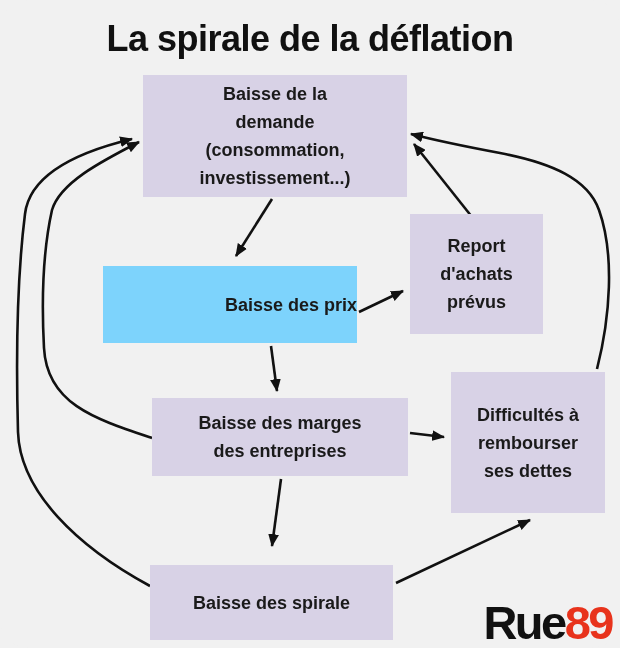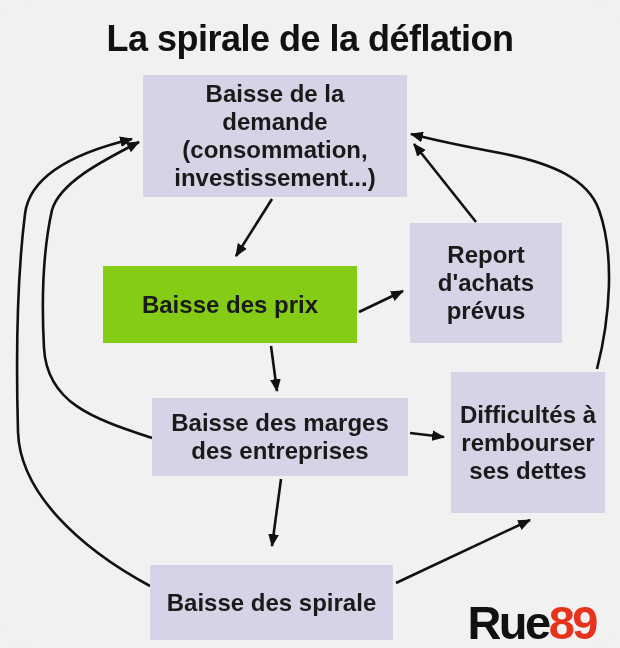--- a/index.html
+++ b/index.html
@@ -31,37 +31,37 @@
     position: absolute;
     left: 0; top: 0;
     width: 620px; height: 648px;
   }
   .node {
     position: absolute;
     display: flex;
     align-items: center;
     justify-content: center;
     text-align: center;
-    font-size: 24px;
+    font-size: 18px;
     font-weight: bold;
     line-height: 28px;
     color: #1a1a1a;
   }
   .node-label { white-space: pre-line; }
   .node.purple { background: #d8d2e6; }
-  .node.yellow { background: #84cc16; }
+  .node.yellow { background: #7dd3fc; justify-content: flex-end; }
   .node-demande     { left: 143px; top: 75px;  width: 264px; height: 122px; }
   .node-prix        { left: 103px; top: 266px; width: 254px; height: 77px;  }
-  .node-report      { left: 410px; top: 223px; width: 152px; height: 120px; }
+  .node-report      { left: 410px; top: 214px; width: 133px; height: 120px; }
   .node-marges      { left: 152px; top: 398px; width: 256px; height: 78px;  }
   .node-difficultes { left: 451px; top: 372px; width: 154px; height: 141px; }
   .node-salaires    { left: 150px; top: 565px; width: 243px; height: 75px;  }
   .logo {
     position: absolute;
-    right: 24px;
+    right: 8px;
     bottom: 2px;
     font-size: 47px;
     font-weight: bold;
     letter-spacing: -2.5px;
     line-height: 1;
   }
   .logo .black { color: #111; }
   .logo .red { color: #e8331c; }
   path.edge {
     fill: none;

